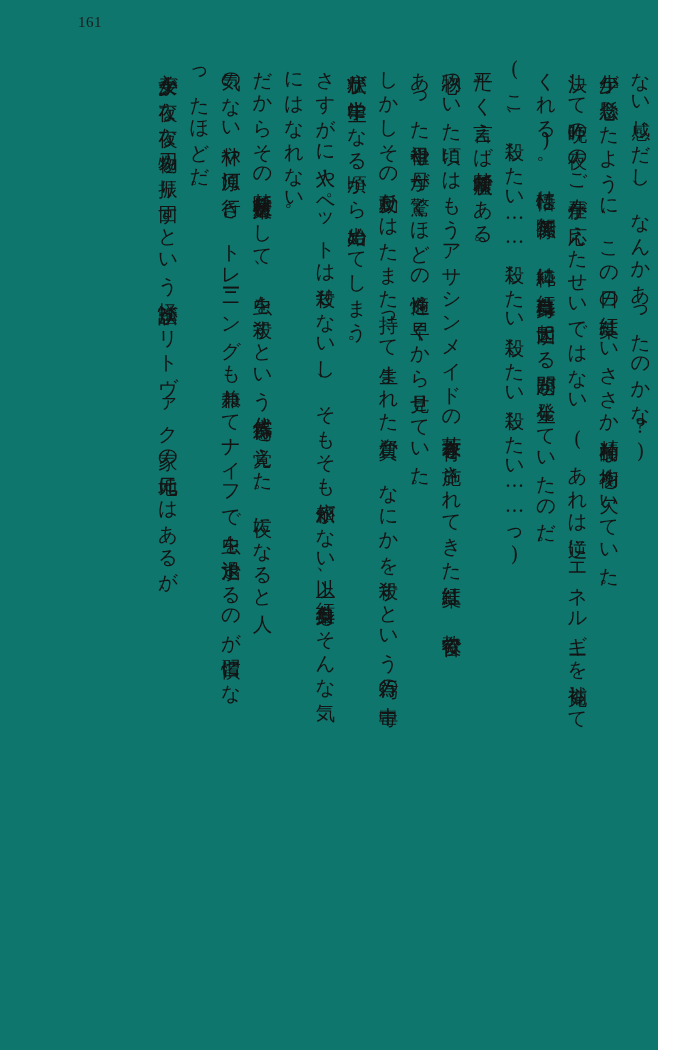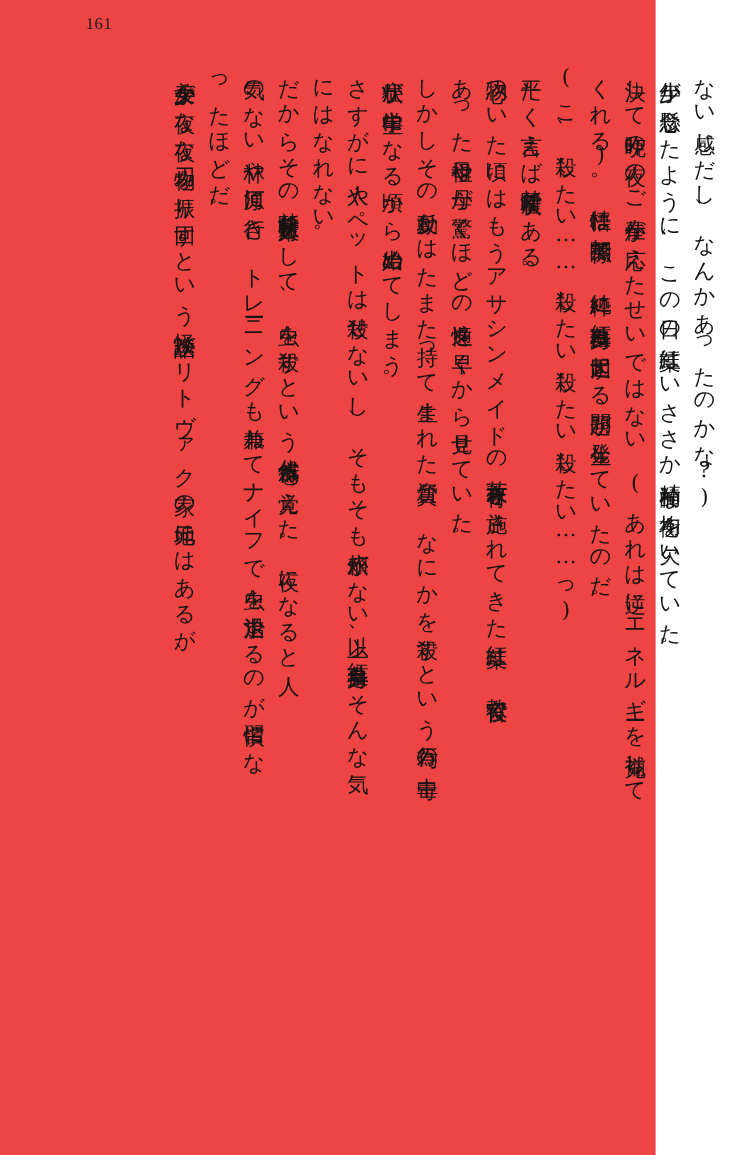--- a/index.html
+++ b/index.html
@@ -12,23 +12,23 @@
     height: 1050px;
     font-family: "DejaVu Serif", "Liberation Serif", serif;
     color: #111111;
     position: relative;
     overflow: hidden;
   }
 
   .page {
     position: absolute;
     inset: 0;
-    width: 596px;
+    width: 658px;
     height: 1050px;
-    background: #ef4444;
+    background: #0f766e;
   }
 
   .page-number {
     position: absolute;
     top: 14px;
     left: 78px;
     font-size: 15px;
     letter-spacing: 0.5px;
     color: #1a1a1a;
     font-family: "Liberation Serif", serif;

